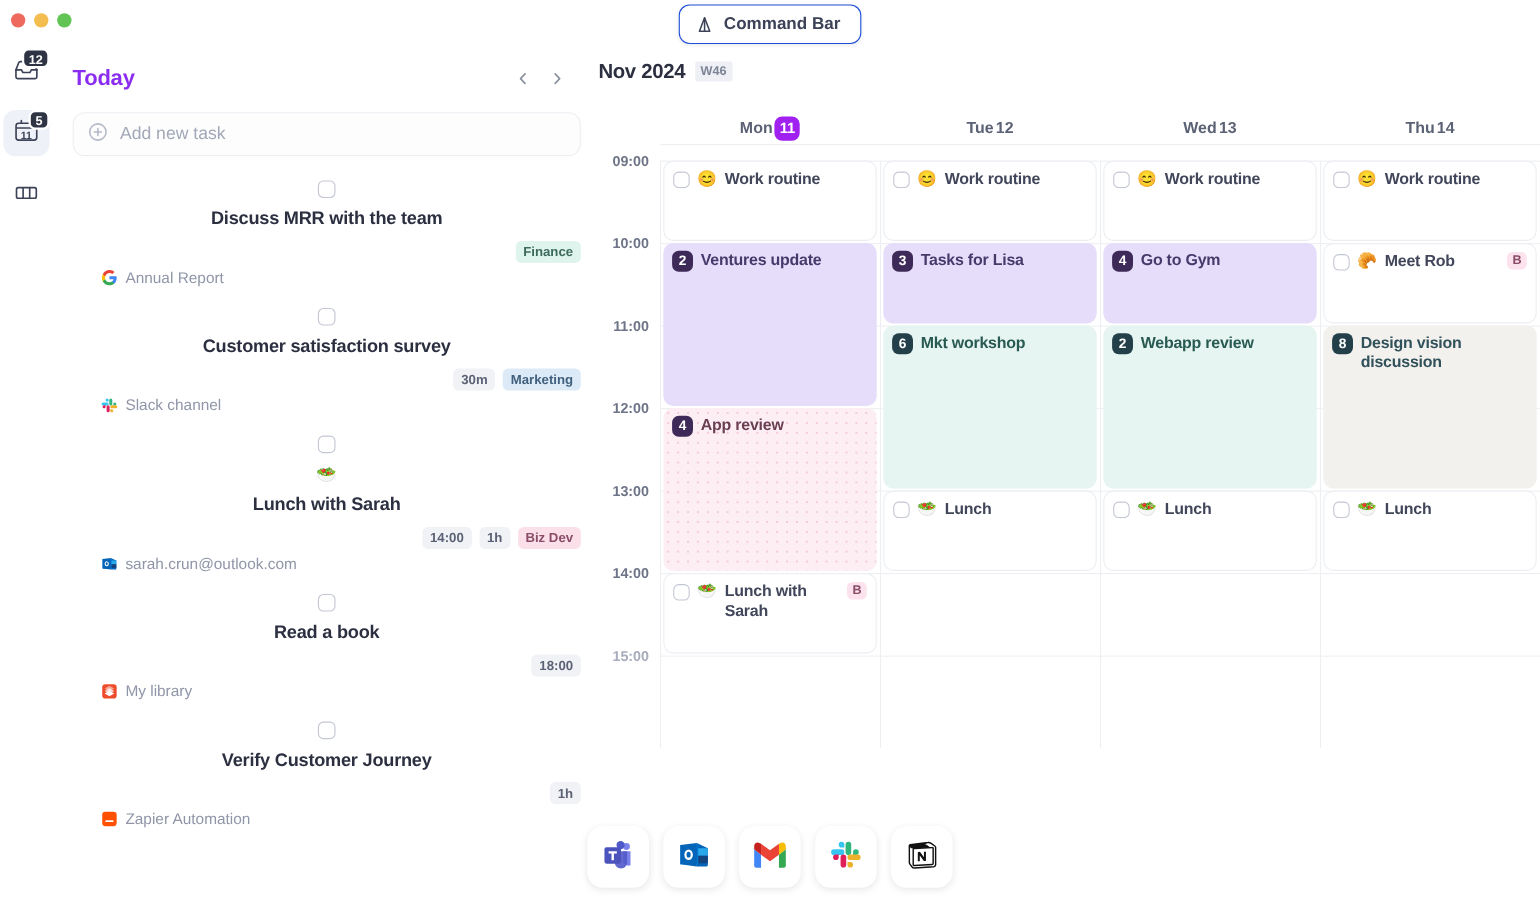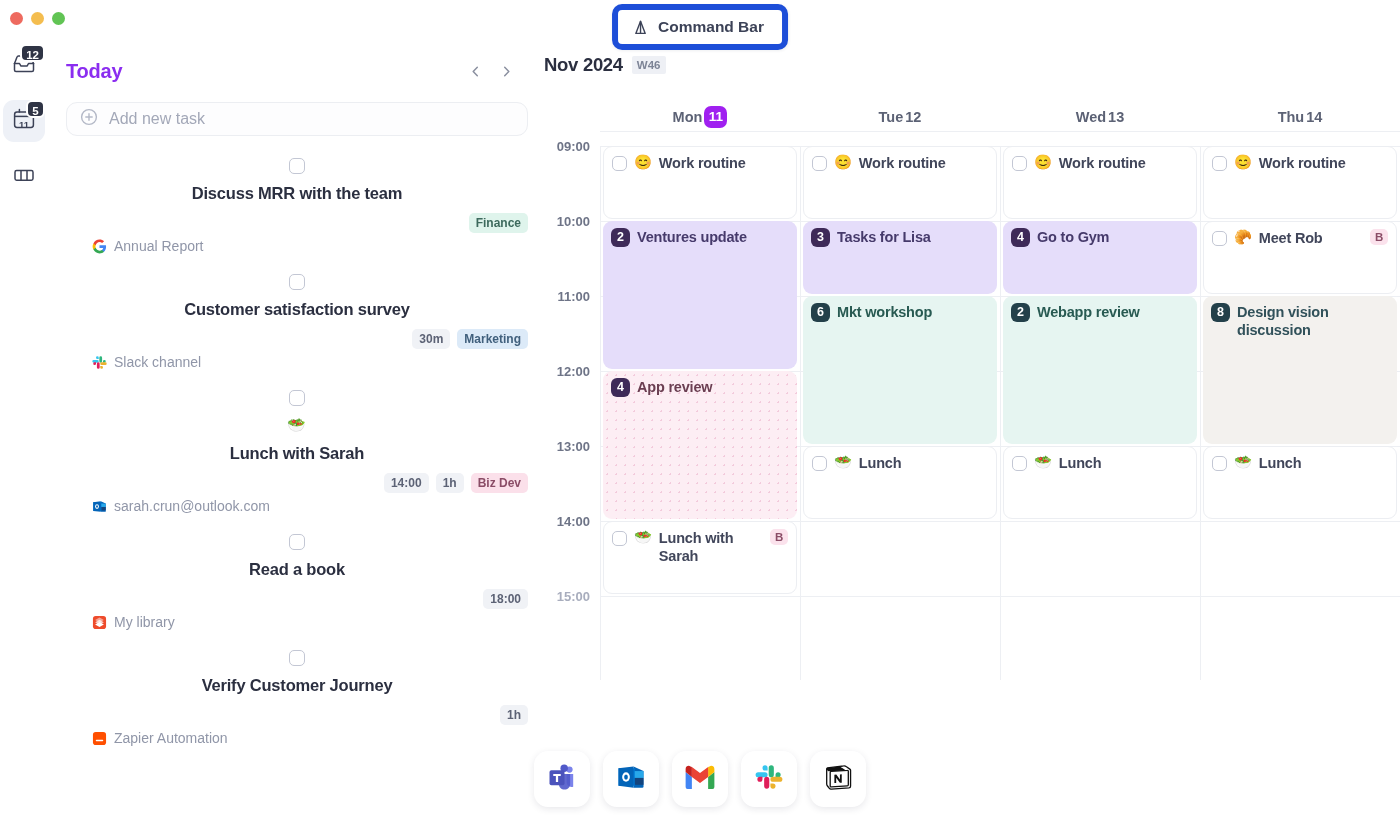--- a/index.html
+++ b/index.html
@@ -14,21 +14,21 @@
   
   .traffic { position: absolute; top: 12px; left: 10px; display: flex; gap: 8px; }
   .dot { width: 13px; height: 13px; border-radius: 50%; }
   .dot.r { background: #ee6a5f; }
   .dot.y { background: #f4bd4f; }
   .dot.g { background: #61c454; }
 
   .cmdbar {
     position: absolute; top: 4px; left: 50%; transform: translateX(-50%);
     display: flex; align-items: center; gap: 9px;
-    background: #ffffff; border: 6px solid #1d4ed8; border-radius: 10px;
+    background: #ffffff; border: 1px solid #1d4ed8; border-radius: 10px;
     padding: 8px 18px 8px 14px;
     box-shadow: 0 1px 3px rgba(20,25,50,.07);
     font-size: 15.5px; font-weight: 600; color: #3c4257;
   }
   .cmdbar svg { display: block; }
 
   
   .rail { position: absolute; top: 44px; left: 0; width: 48px; }
   .rail-item {
     position: relative; width: 42px; height: 42px; margin: 0 auto 14px;
@@ -49,21 +49,21 @@
 
   
   .tasks { position: absolute; top: 54px; left: 66px; width: 462px; }
   .tasks-head { display: flex; align-items: center; height: 34px; }
   .today { font-size: 20px; font-weight: 700; color: #8b2df0; letter-spacing: -.2px; }
   .navbtns { margin-left: auto; display: flex; gap: 16px; padding-right: 14px; }
   .navbtn { color: #8b90a0; display: flex; }
 
   .addtask {
     display: flex; align-items: center; gap: 11px;
-    height: 34px; margin-top: 14px; padding: 0 13px;
+    height: 40px; margin-top: 14px; padding: 0 13px;
     border: 1px solid #eceef2; border-radius: 11px; background: #fdfdfe;
     font-size: 16px; color: #a3a8b8;
   }
 
   .tasklist { margin-top: 22px; }
   .task { margin-bottom: 20px; }
   .task-main { display: flex; align-items: center; gap: 10px; flex-direction: column; }
   .chk {
     width: 16px; height: 16px; flex: 0 0 16px;
     border: 1.6px solid #c3c7d4; border-radius: 5px; background: #fff;

